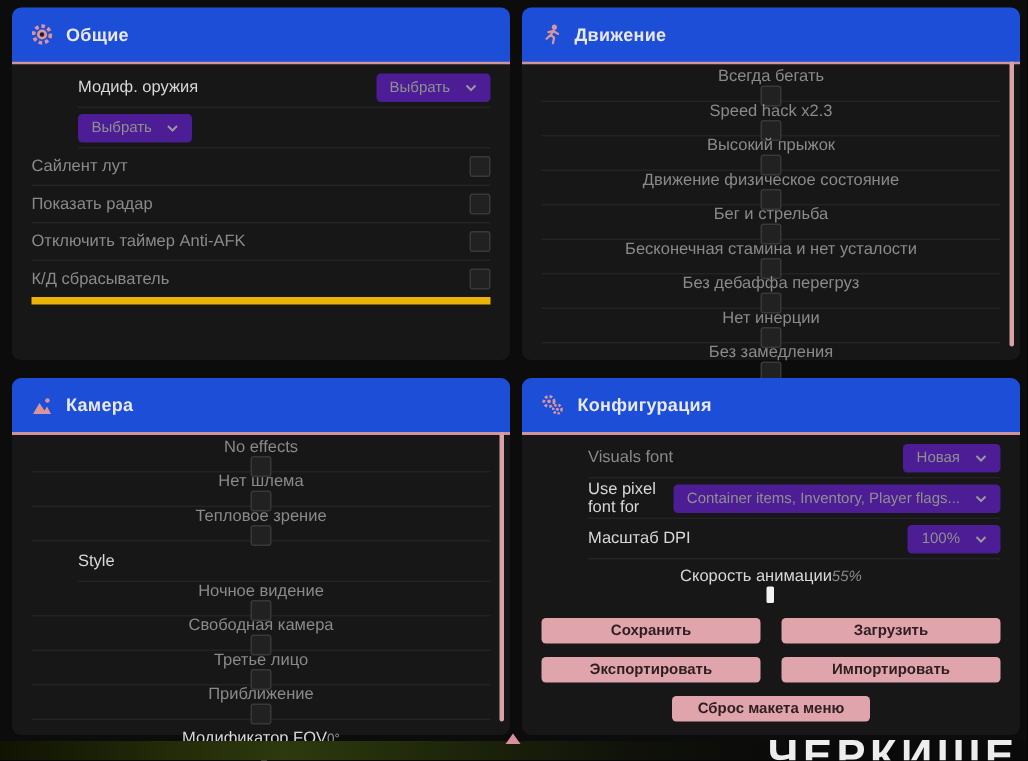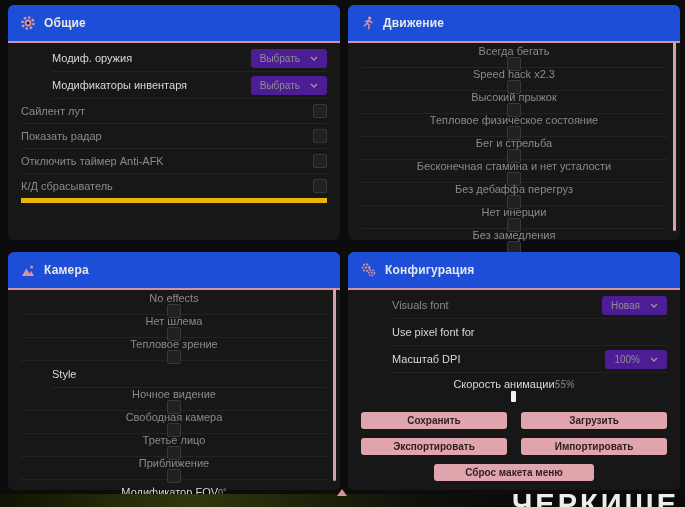--- a/index.html
+++ b/index.html
@@ -61,21 +61,21 @@
   .slider-track{position:relative;height:4px;background:#242424;border-radius:2px;margin-top:4px;}
   .slider-fill{position:relative;height:100%;background:#cf959c;border-radius:2px;}
   .slider-handle{position:absolute;right:-2px;top:-3.5px;width:5px;height:11px;background:#f2f2f2;border-radius:1px;cursor:pointer;}
 
   .btn-row{display:flex;justify-content:center;gap:14px;margin-top:9px;}
   .btn{
     background:#e0a4ac;color:#2e1e20;border:none;border-radius:3px;
     font-size:10px;font-weight:bold;height:17px;width:150px;cursor:pointer;
     font-family:"Liberation Sans",sans-serif;
   }
-  .btn-reset{width:160px;}
+  .btn-reset{width:132px;}
 
   .game-strip{
     position:absolute;left:0;bottom:0;width:100%;height:13px;
     background:linear-gradient(90deg,#101303 0%,#222a08 16%,#2e390d 28%,#1c230a 46%,#0f110a 62%,#0a0a0a 78%,#0a0a0a 100%);
   }
   .watermark{
     position:absolute;right:6px;bottom:-14px;font-size:29px;font-weight:bold;
     color:#ededed;letter-spacing:3px;white-space:nowrap;
   }
   .cursor-tri{
@@ -106,21 +106,20 @@
         <button class="dropdown">
           <span class="dd-text">Выбрать</span>
           <span class="chev">
               <svg width="8" height="5" viewBox="0 0 8 5">
                 <polyline points="1,1 4,4 7,1" fill="none" stroke="#9a9a9a" stroke-width="1.3"></polyline>
               </svg>
             </span>
         </button>
       </div>
       <div class="row h26">
-        <span class="label bright">Модификаторы инвентаря</span>
         <button class="dropdown">
           <span class="dd-text">Выбрать</span>
           <span class="chev">
               <svg width="8" height="5" viewBox="0 0 8 5">
                 <polyline points="1,1 4,4 7,1" fill="none" stroke="#9a9a9a" stroke-width="1.3"></polyline>
               </svg>
             </span>
         </button>
       </div>
       <div class="row">
@@ -159,21 +158,21 @@
       </div>
       <div class="row h22">
         <span class="label">Speed hack x2.3</span>
         <span class="checkbox"></span>
       </div>
       <div class="row h22">
         <span class="label">Высокий прыжок</span>
         <span class="checkbox"></span>
       </div>
       <div class="row h22">
-        <span class="label">Тепловое физическое состояние</span>
+        <span class="label">Движение физическое состояние</span>
         <span class="checkbox"></span>
       </div>
       <div class="row h22">
         <span class="label">Бег и стрельба</span>
         <span class="checkbox"></span>
       </div>
       <div class="row h22">
         <span class="label">Бесконечная стамина и нет усталости</span>
         <span class="checkbox"></span>
       </div>
@@ -267,20 +266,28 @@
           <span class="dd-text">Новая</span>
           <span class="chev">
               <svg width="8" height="5" viewBox="0 0 8 5">
                 <polyline points="1,1 4,4 7,1" fill="none" stroke="#9a9a9a" stroke-width="1.3"></polyline>
               </svg>
             </span>
         </button>
       </div>
       <div class="row h26">
         <span class="label bright">Use pixel font for</span>
+        <button class="dropdown">
+          <span class="dd-text">Container items, Inventory, Player flags...</span>
+          <span class="chev">
+              <svg width="8" height="5" viewBox="0 0 8 5">
+                <polyline points="1,1 4,4 7,1" fill="none" stroke="#9a9a9a" stroke-width="1.3"></polyline>
+              </svg>
+            </span>
+        </button>
       </div>
       <div class="row h26">
         <span class="label bright">Масштаб DPI</span>
         <button class="dropdown">
           <span class="dd-text">100%</span>
           <span class="chev">
               <svg width="8" height="5" viewBox="0 0 8 5">
                 <polyline points="1,1 4,4 7,1" fill="none" stroke="#9a9a9a" stroke-width="1.3"></polyline>
               </svg>
             </span>

